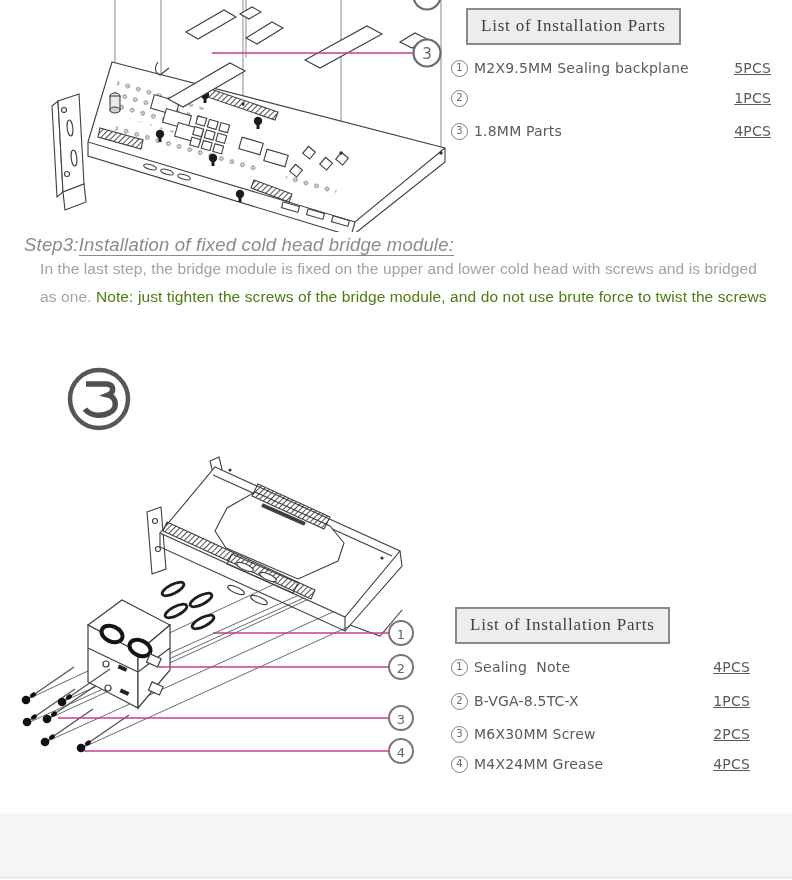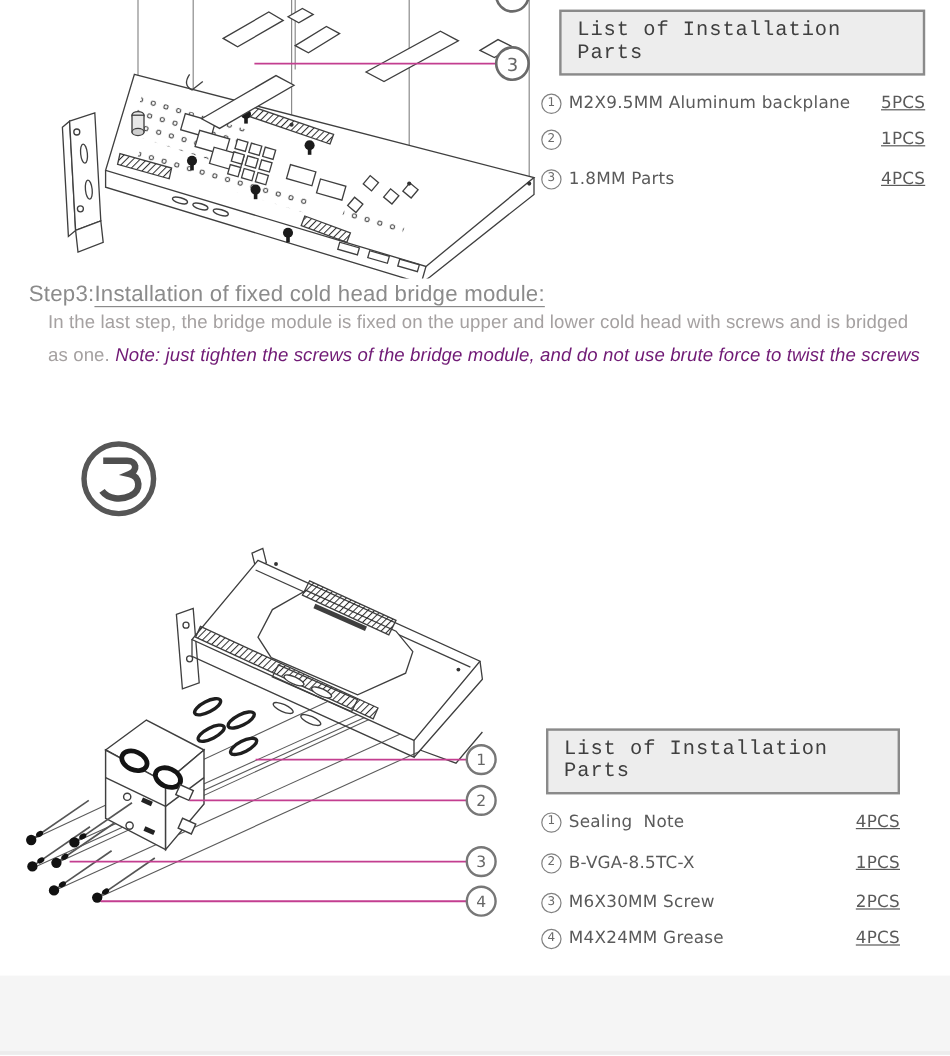--- a/index.html
+++ b/index.html
@@ -5,37 +5,37 @@
   html,body{margin:0;padding:0;background:#fff;}
   #page{position:relative;width:792px;height:880px;background:#ffffff;overflow:hidden;
         font-family:"Liberation Sans",sans-serif;}
   svg{display:block;}
   .fig{position:absolute;}
 
   
   .parts-list{position:absolute;}
   .pl-title{display:inline-block;background:#ededed;border:2px solid #8a8a8a;
             color:#3f3f3f;font-size:17px;letter-spacing:0.8px;
-            padding:6px 13px 7px 13px;font-family:Liberation Mono, monospace;}
+            padding:6px 13px 7px 13px;font-family:Liberation Serif, serif;}
   .pl-row{display:flex;align-items:center;font-family:"DejaVu Sans",sans-serif;
           color:#5a5a5a;font-size:14px;letter-spacing:0.2px;height:18px;}
   .cnum{flex:0 0 auto;width:15px;height:15px;border:1.4px solid #808080;border-radius:50%;
         display:inline-flex;align-items:center;justify-content:center;
         font-size:10px;color:#6a6a6a;line-height:1;}
   .pl-name{margin-left:6px;white-space:pre;}
   .pl-qty{margin-left:auto;text-decoration:underline;}
 
   
   #step-heading{position:absolute;left:24px;top:232px;font-size:18.5px;line-height:26px;
-                color:#8b8b8b;letter-spacing:0.2px;}
+                color:#8b8b8b;letter-spacing:0.2px;font-style:italic;}
   #step-heading .underlined{text-decoration:underline;text-underline-offset:4px;}
   #step-paragraph{position:absolute;left:40px;top:255px;width:758px;font-size:15.5px;
                   line-height:27.5px;letter-spacing:0.1px;}
   .t-gray{color:#a5a1a1;}
-  .t-red{color:#701a75;font-style:italic;}
+  .t-red{color:#4d7c0f;}
 
   
   #footer-band{position:absolute;left:0;top:813px;width:792px;height:63px;
                background:#f5f5f5;border-bottom:3px solid #ececec;}
 </style>
 </head>
 <body>
 
 <div id="page">
 
@@ -146,21 +146,21 @@
     <line x1="212" y1="53" x2="413" y2="53" stroke="#c33e90" stroke-width="1.6"></line>
     <circle cx="427" cy="-4" r="13.5" fill="#ffffff" stroke="#6a6a6a" stroke-width="2.2"></circle>
     <circle cx="427" cy="53" r="13.5" fill="#ffffff" stroke="#6a6a6a" stroke-width="2.2"></circle>
     <text x="427" y="54" text-anchor="middle" dominant-baseline="central" font-family="DejaVu Sans" font-size="15" fill="#666666">3</text>
   </svg>
 
   <div class="parts-list" style="left:451px;top:8px;width:320px;">
     <div class="pl-title" style="margin-left:15px;">List of Installation Parts</div>
     <div class="pl-row" style="margin-top:14px;">
       <span class="cnum">1</span>
-      <span class="pl-name">M2X9.5MM Aluminum backplane</span>
+      <span class="pl-name">M2X9.5MM Sealing backplane</span>
       <span class="pl-qty">5PCS</span>
     </div>
     <div class="pl-row" style="margin-top:12px;">
       <span class="cnum">2</span>
       <span class="pl-qty">1PCS</span>
     </div>
     <div class="pl-row" style="margin-top:15px;">
       <span class="cnum">3</span>
       <span class="pl-name">1.8MM Parts</span>
       <span class="pl-qty">4PCS</span>

